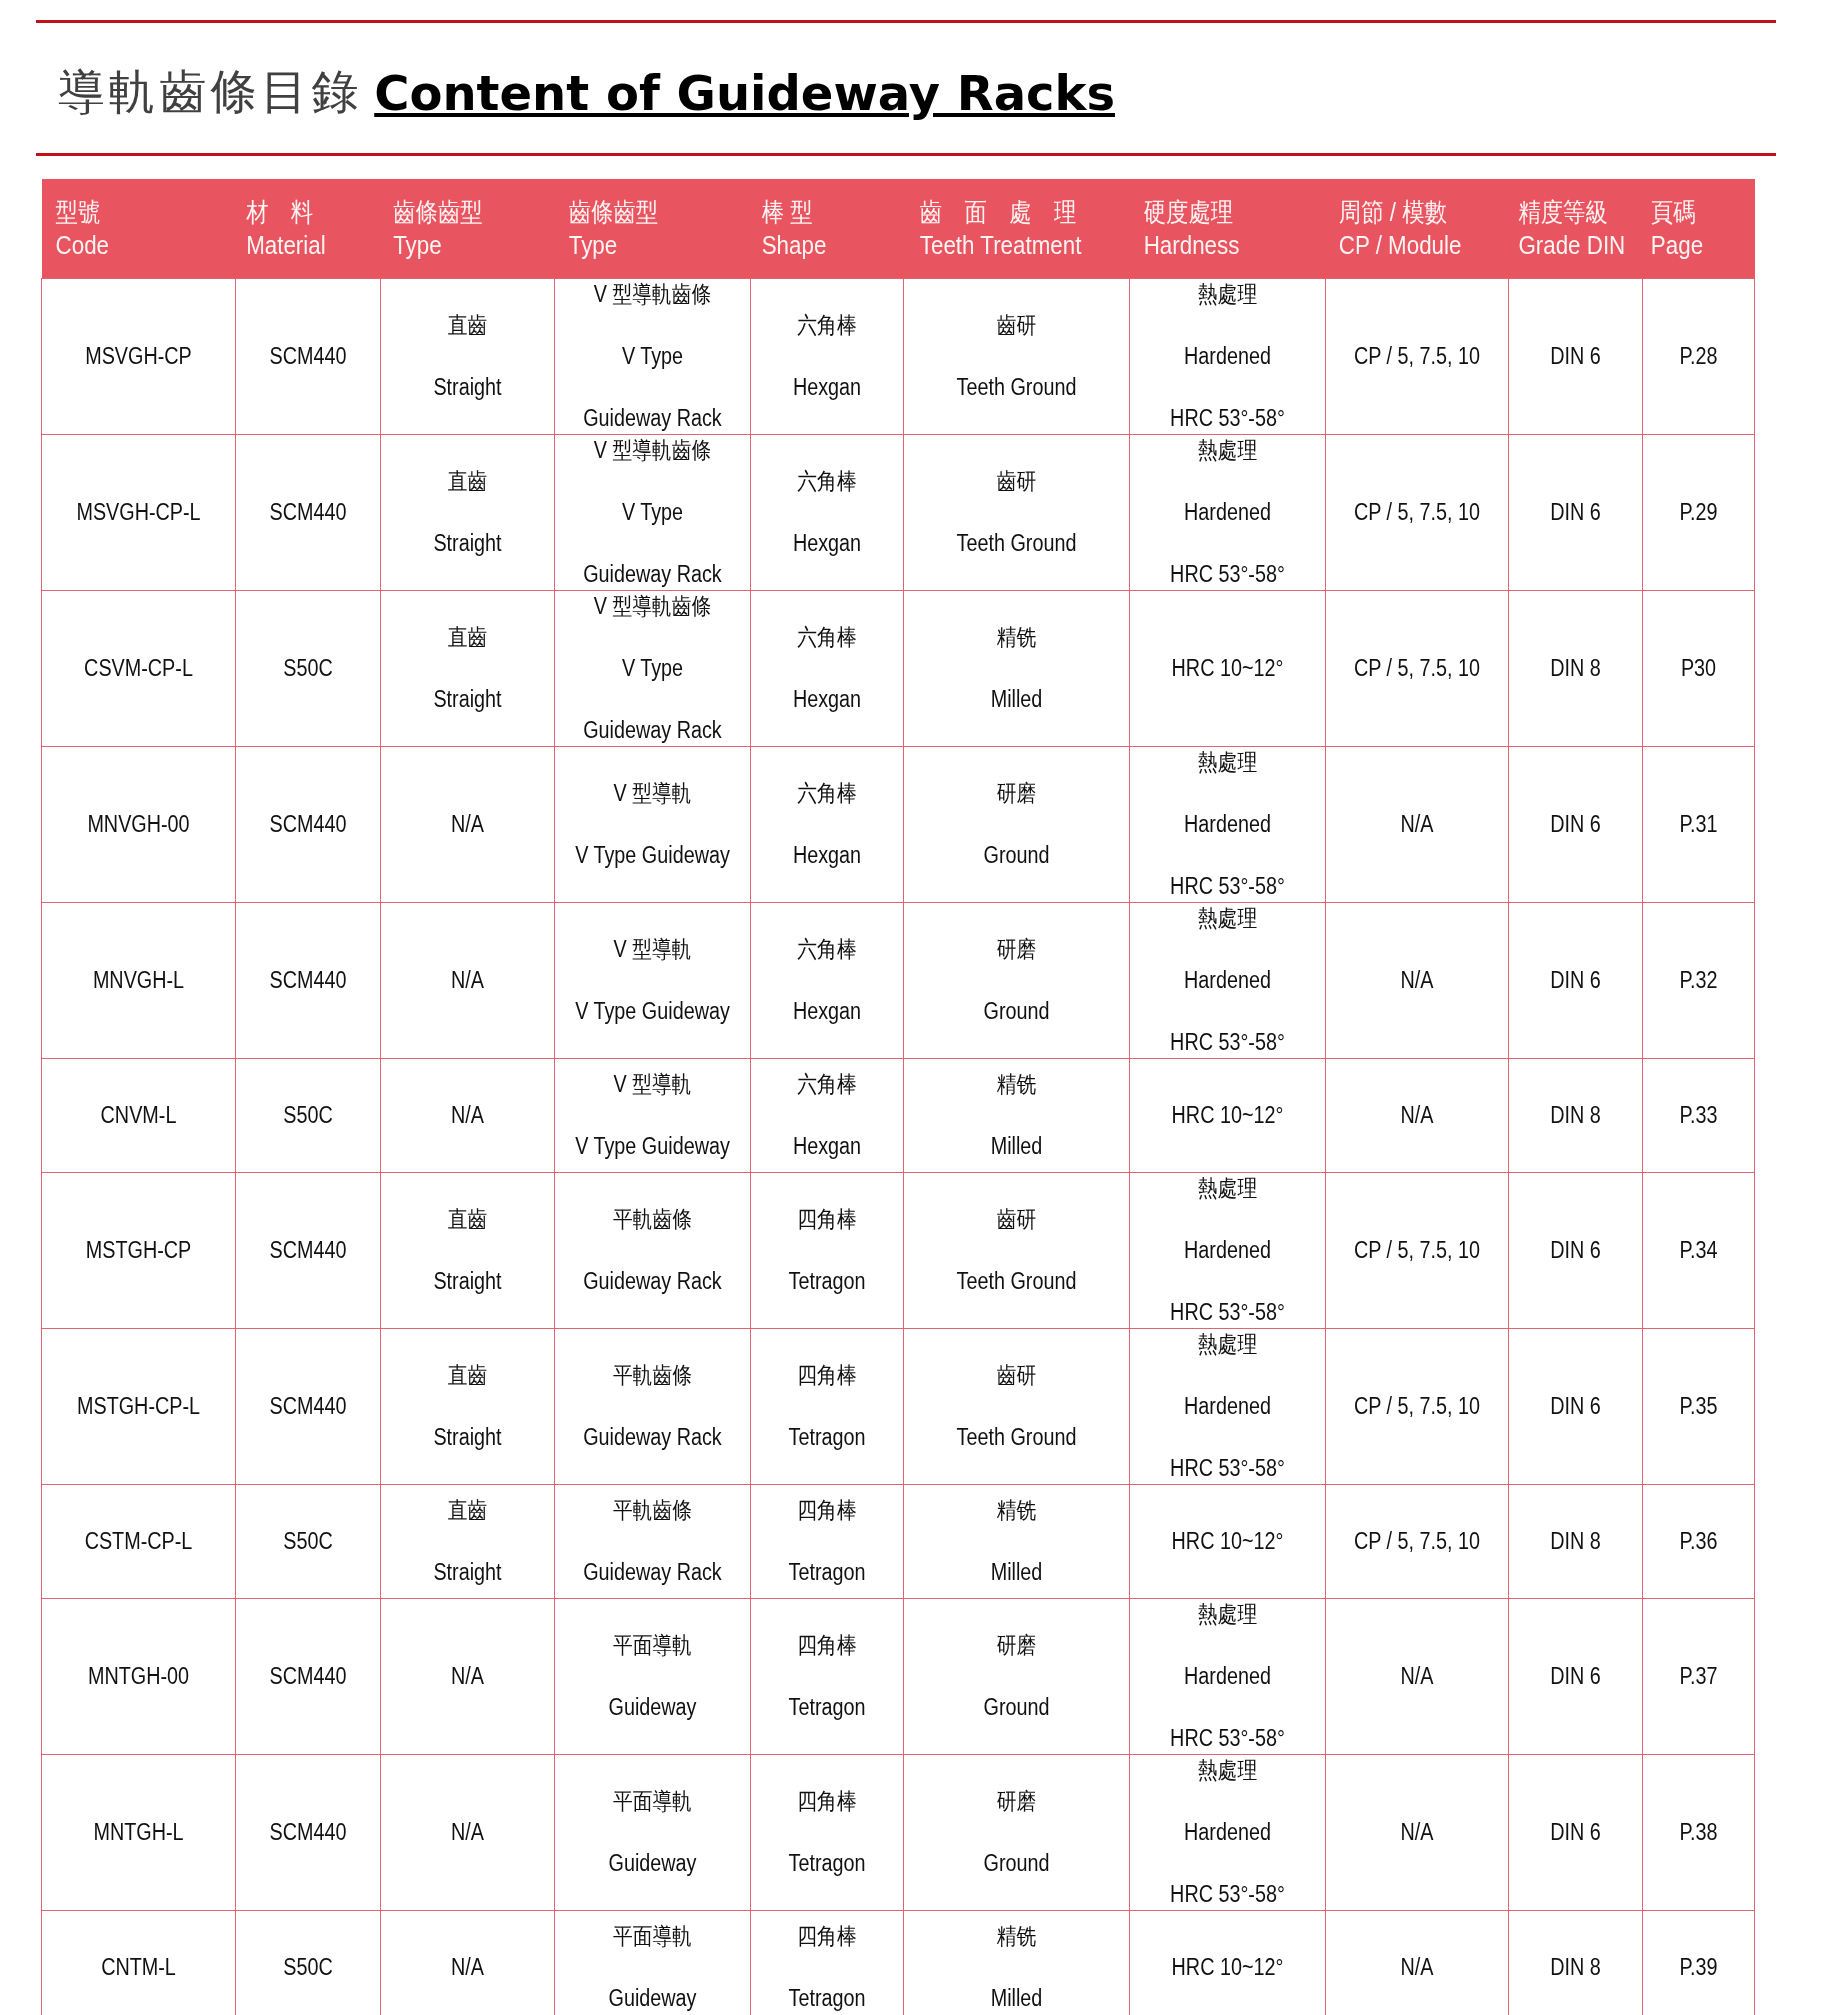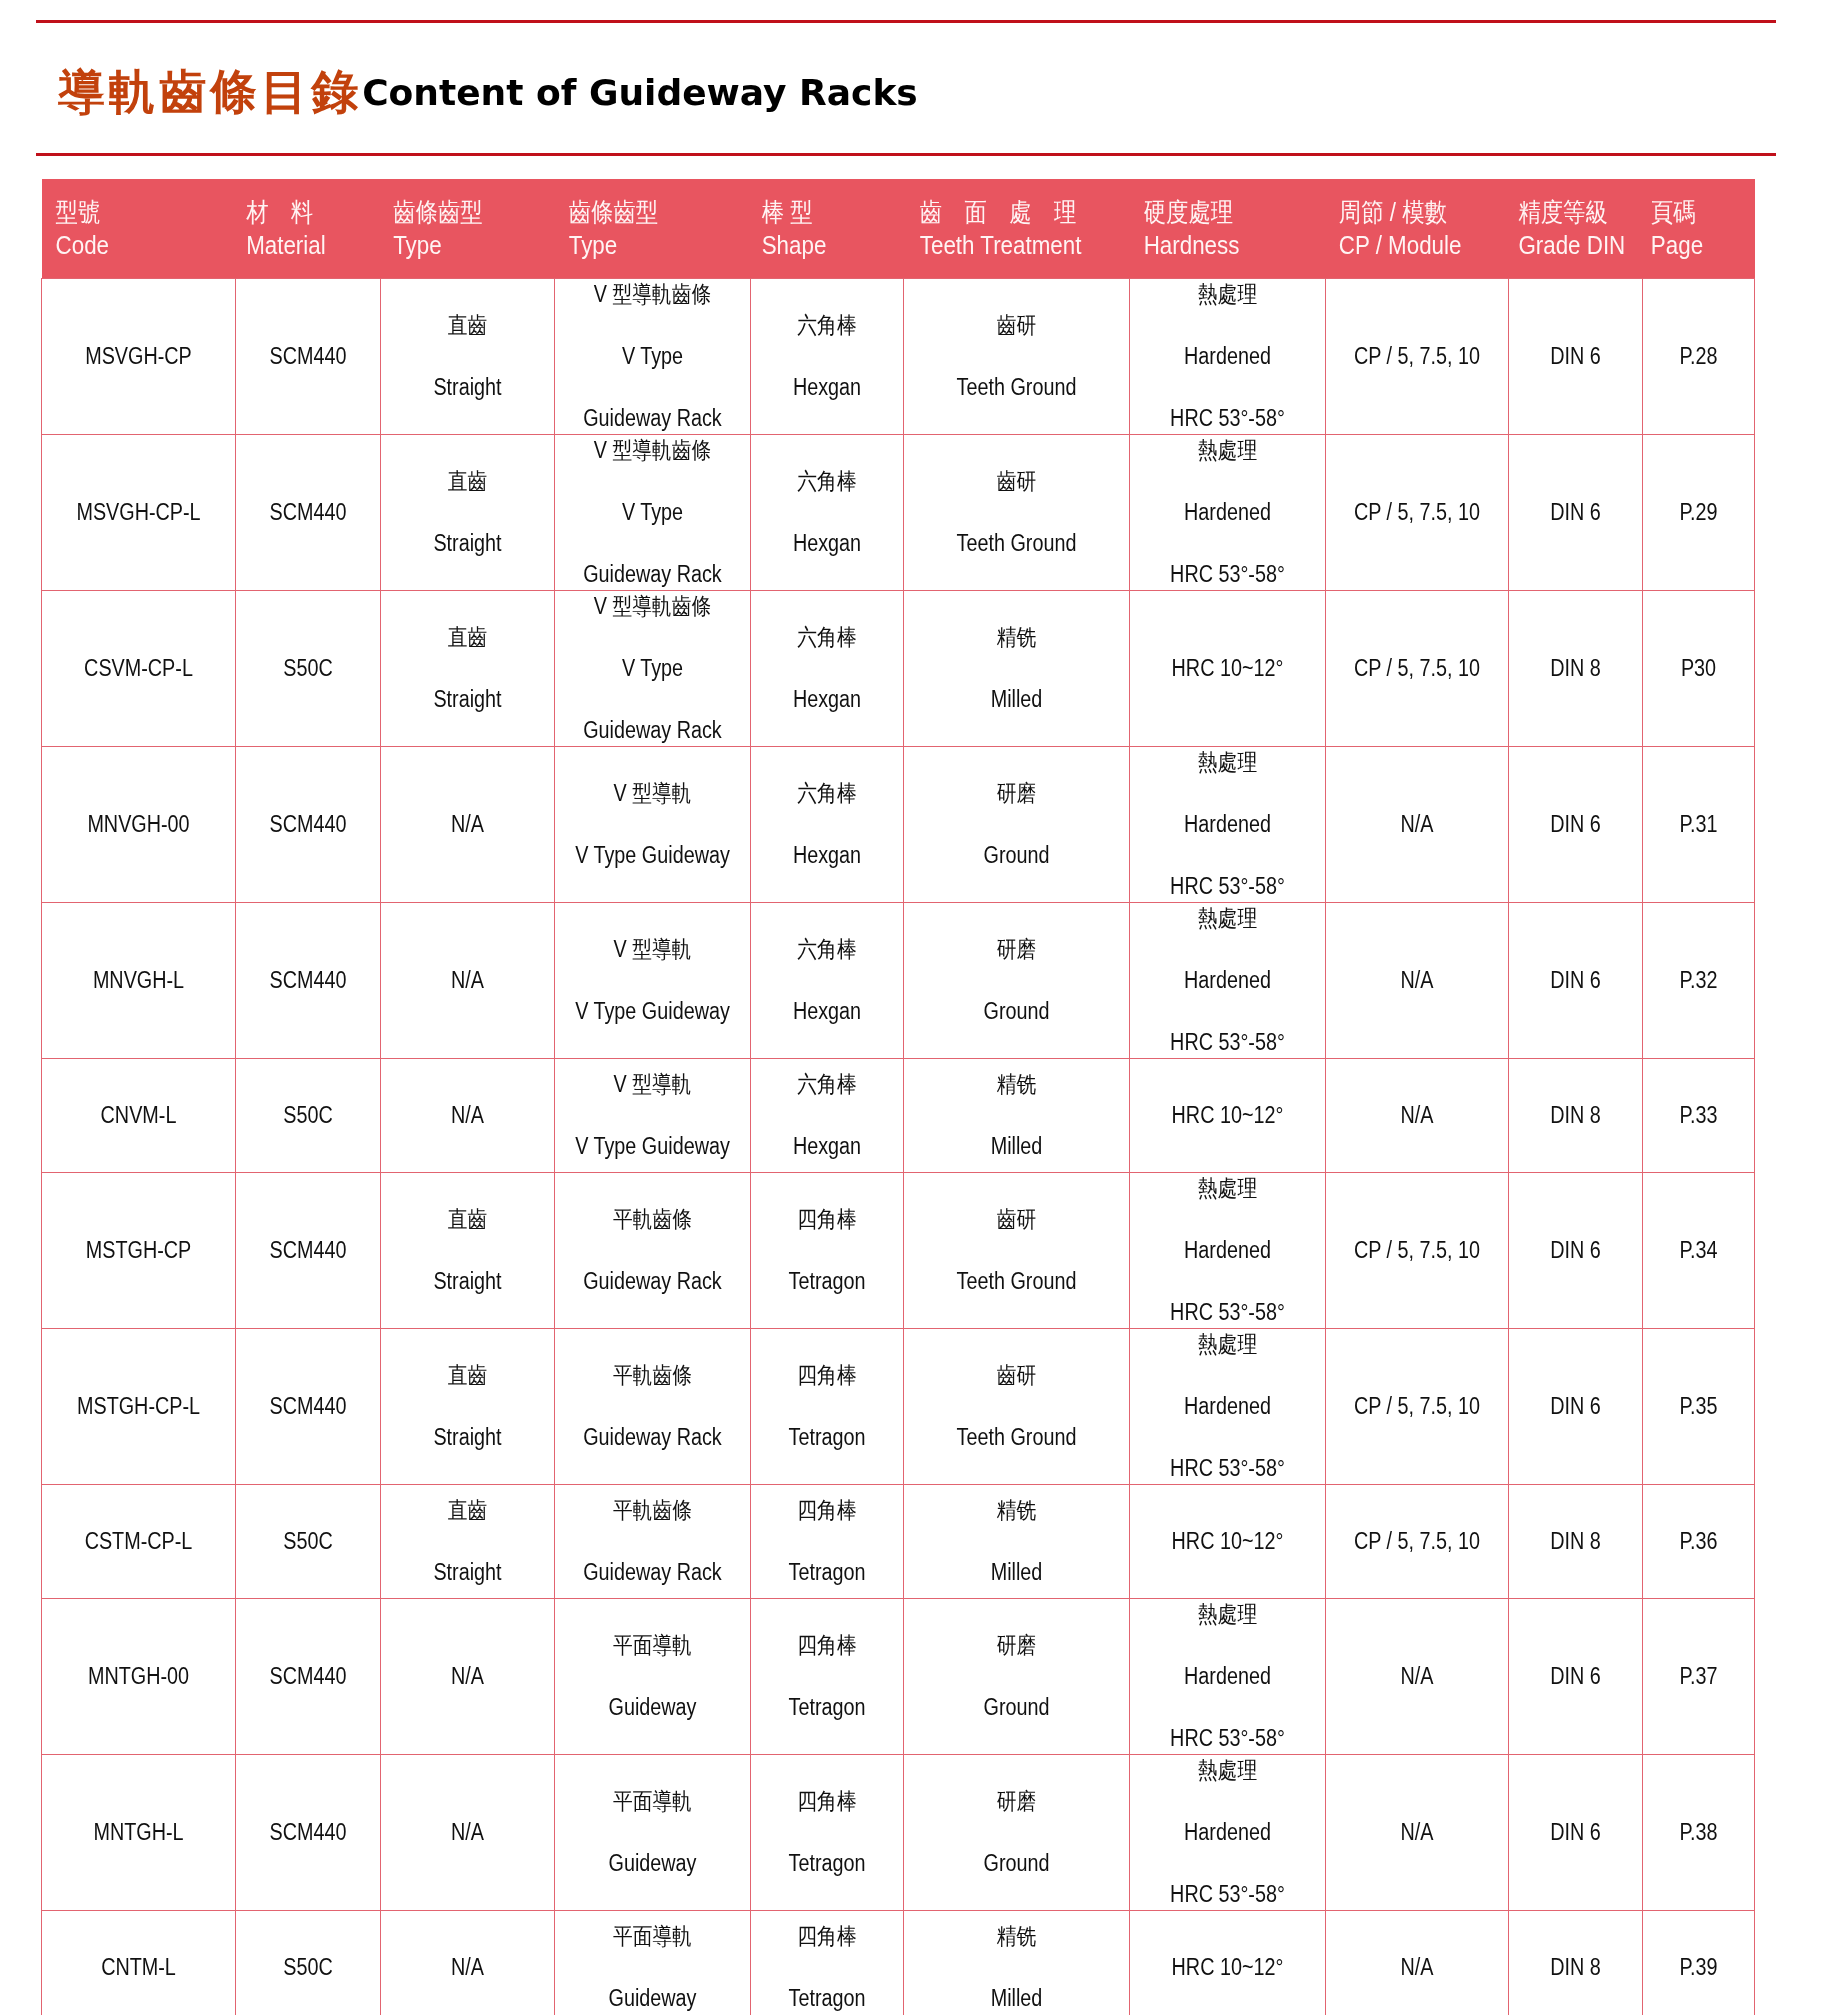--- a/index.html
+++ b/index.html
@@ -3,24 +3,24 @@
 <meta charset="utf-8">
 <style>
   html, body { margin: 0; padding: 0; background: #ffffff; }
   body { width: 1839px; height: 2015px; position: relative; overflow: hidden;
          font-family: "Liberation Sans", "DejaVu Sans", sans-serif; color: #111; }
   .rule { position: absolute; left: 36px; width: 1740px; height: 2.5px; background: #C0101A; }
   .rule.top { top: 20px; }
   .rule.bottom { top: 153px; }
   .title { position: absolute; left: 58px; top: 59px; height: 67px; display: flex; align-items: center;
            white-space: nowrap; }
-  .title .zh { color: #c2410c; font-weight: bold; font-size: 47px; letter-spacing: 3.7px;
+  .title .zh { color: #404040; font-weight: normal; font-size: 47px; letter-spacing: 3.7px;
                font-family: "DejaVu Sans", sans-serif; }
-  .title .en { color: #000; font-weight: bold; font-size: 36px; margin-left: 0;
-               font-family: "DejaVu Sans", sans-serif; }
+  .title .en { color: #000; font-weight: bold; font-size: 48px; margin-left: 12px;
+               font-family: "DejaVu Sans", sans-serif; text-decoration: underline; }
   table.catalog { position: absolute; left: 41px; top: 179px; border-collapse: collapse;
                   table-layout: fixed; width: 1712px; }
   table.catalog th { background: #E85560; color: #FFF4F4; font-weight: normal; height: 99px;
                      font-size: 26px; line-height: 33px; text-align: left; vertical-align: middle;
                      padding: 0; border: none; }
   table.catalog th span { display: block; }
   table.catalog td { border: 1.8px solid #E26470; height: 113px; padding: 0; text-align: center;
                      vertical-align: middle; font-size: 23px; line-height: 31px; color: #111; }
   table.catalog td span { display: block; }
   .cond { display: inline-block; transform: scaleX(0.86); transform-origin: center; }

